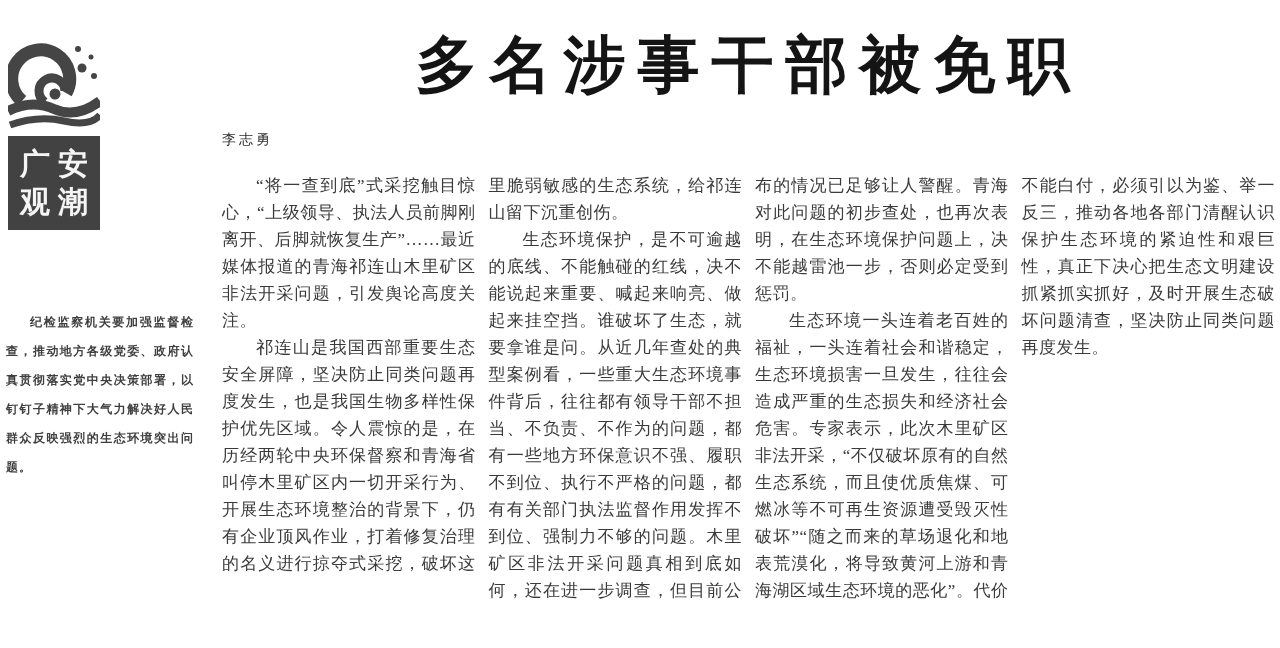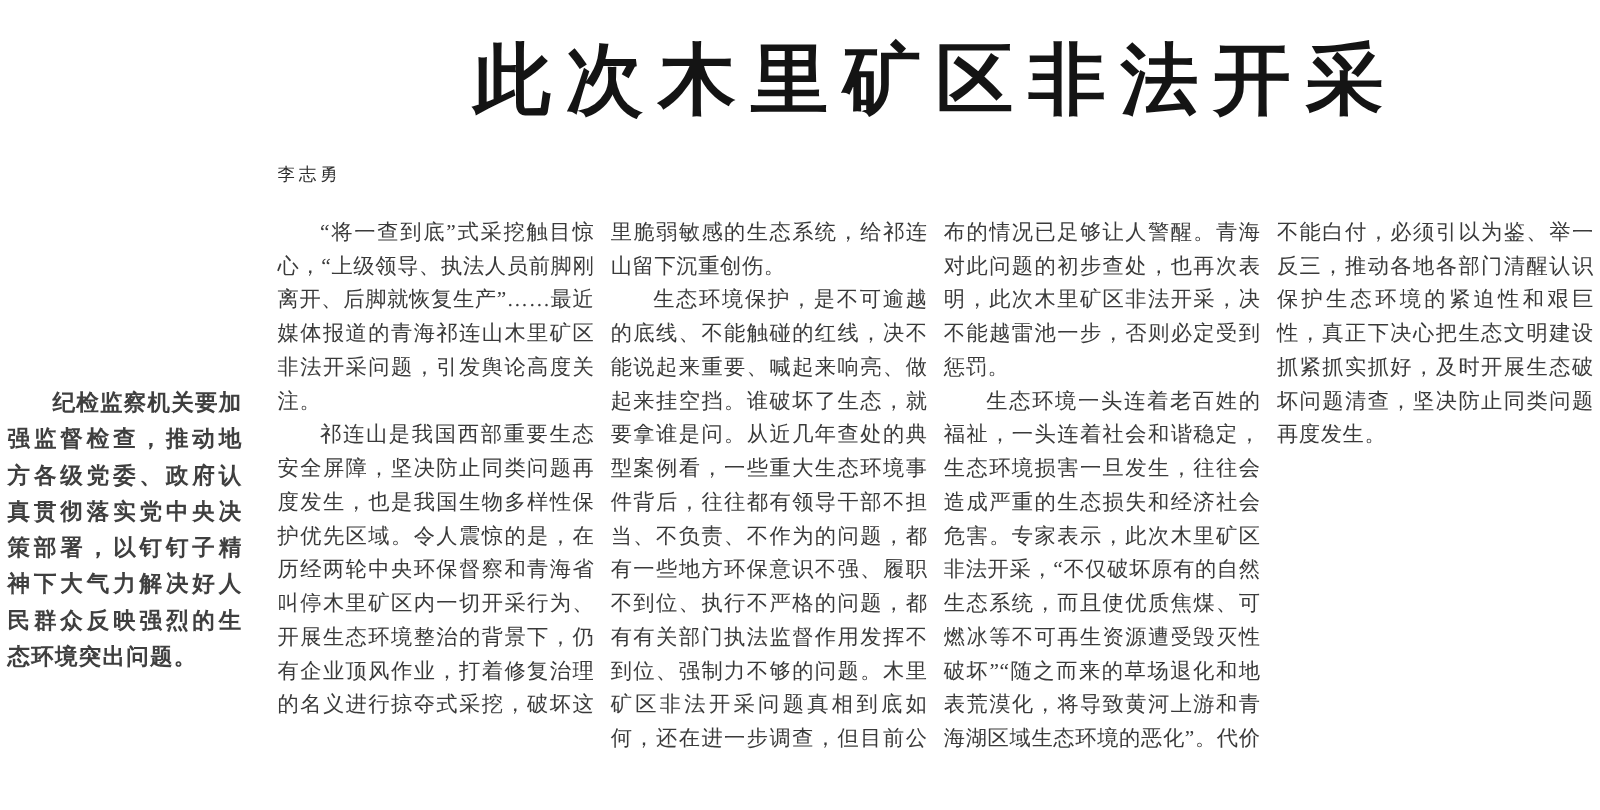--- a/index.html
+++ b/index.html
@@ -41,21 +41,21 @@
     line-height: 34px;
     font-family: "Liberation Serif", "DejaVu Serif", serif;
   }
 
   
   .intro {
     position: absolute;
     left: 6px;
     top: 308px;
     width: 188px;
-    font-size: 18px;
+    font-size: 12px;
     line-height: 29px;
     font-weight: bold;
     color: #3f3f3f;
     text-align: justify;
     text-indent: 2em;
     letter-spacing: 1px;
   }
 
   
   .headline {
@@ -101,26 +101,49 @@
   .article .para {
     text-indent: 2em;
     margin: 0;
   }
 </style>
 </head>
 <body>
 
 <div class="page">
 
+  <div class="brand">
+    <svg class="brand-wave" viewBox="0 0 92 92" xmlns="http://www.w3.org/2000/svg" aria-hidden="true">
+      <g fill="none" stroke="#454545">
+        <path d="M 14 60 A 29 29 0 1 1 58 52" stroke-width="13"></path>
+        <path d="M 37 61 A 13 13 0 1 1 57 50" stroke-width="9"></path>
+      </g>
+      <g fill="#454545">
+        <circle cx="47" cy="53" r="5.5"></circle>
+        <circle cx="70" cy="8" r="3"></circle>
+        <circle cx="83" cy="16" r="2.5"></circle>
+        <circle cx="74" cy="27" r="4.5"></circle>
+        <circle cx="86" cy="35" r="3"></circle>
+      </g>
+      <g fill="none" stroke="#454545">
+        <path d="M0,70 Q 24,58 46,68 T 92,60" stroke-width="10"></path>
+        <path d="M2,84 Q 30,74 56,80 T 92,74" stroke-width="7"></path>
+      </g>
+    </svg>
+    <div class="brand-box">
+      <div class="row">广安</div>
+      <div class="row">观潮</div>
+    </div>
+  </div>
 
   <div class="intro">纪检监察机关要加强监督检查，推动地方各级党委、政府认真贯彻落实党中央决策部署，以钉钉子精神下大气力解决好人民群众反映强烈的生态环境突出问题。</div>
 
-  <h1 class="headline">此次木里矿区非法开采</h1>
+  <h1 class="headline">多名涉事干部被免职</h1>
   <div class="byline">李志勇</div>
 
   <div class="article">
       <p class="para">“将一查到底”式采挖触目惊心，“上级领导、执法人员前脚刚离开、后脚就恢复生产”……最近媒体报道的青海祁连山木里矿区非法开采问题，引发舆论高度关注。</p>
       <p class="para">祁连山是我国西部重要生态安全屏障，坚决防止同类问题再度发生，也是我国生物多样性保护优先区域。令人震惊的是，在历经两轮中央环保督察和青海省叫停木里矿区内一切开采行为、开展生态环境整治的背景下，仍有企业顶风作业，打着修复治理的名义进行掠夺式采挖，破坏这里脆弱敏感的生态系统，给祁连山留下沉重创伤。</p>
-      <p class="para">生态环境保护，是不可逾越的底线、不能触碰的红线，决不能说起来重要、喊起来响亮、做起来挂空挡。谁破坏了生态，就要拿谁是问。从近几年查处的典型案例看，一些重大生态环境事件背后，往往都有领导干部不担当、不负责、不作为的问题，都有一些地方环保意识不强、履职不到位、执行不严格的问题，都有有关部门执法监督作用发挥不到位、强制力不够的问题。木里矿区非法开采问题真相到底如何，还在进一步调查，但目前公布的情况已足够让人警醒。青海对此问题的初步查处，也再次表明，此次木里矿区非法开采，决不能越雷池一步，否则必定受到惩罚。</p>
+      <p class="para">生态环境保护，是不可逾越的底线、不能触碰的红线，决不能说起来重要、喊起来响亮、做起来挂空挡。谁破坏了生态，就要拿谁是问。从近几年查处的典型案例看，一些重大生态环境事件背后，往往都有领导干部不担当、不负责、不作为的问题，都有一些地方环保意识不强、履职不到位、执行不严格的问题，都有有关部门执法监督作用发挥不到位、强制力不够的问题。木里矿区非法开采问题真相到底如何，还在进一步调查，但目前公布的情况已足够让人警醒。青海对此问题的初步查处，也再次表明，在生态环境保护问题上，决不能越雷池一步，否则必定受到惩罚。</p>
       <p class="para">生态环境一头连着老百姓的福祉，一头连着社会和谐稳定，生态环境损害一旦发生，往往会造成严重的生态损失和经济社会危害。专家表示，此次木里矿区非法开采，“不仅破坏原有的自然生态系统，而且使优质焦煤、可燃冰等不可再生资源遭受毁灭性破坏”“随之而来的草场退化和地表荒漠化，将导致黄河上游和青海湖区域生态环境的恶化”。代价不能白付，必须引以为鉴、举一反三，推动各地各部门清醒认识保护生态环境的紧迫性和艰巨性，真正下决心把生态文明建设抓紧抓实抓好，及时开展生态破坏问题清查，坚决防止同类问题再度发生。</p>
     </div>
 
 </div>
 
 </body></html>

